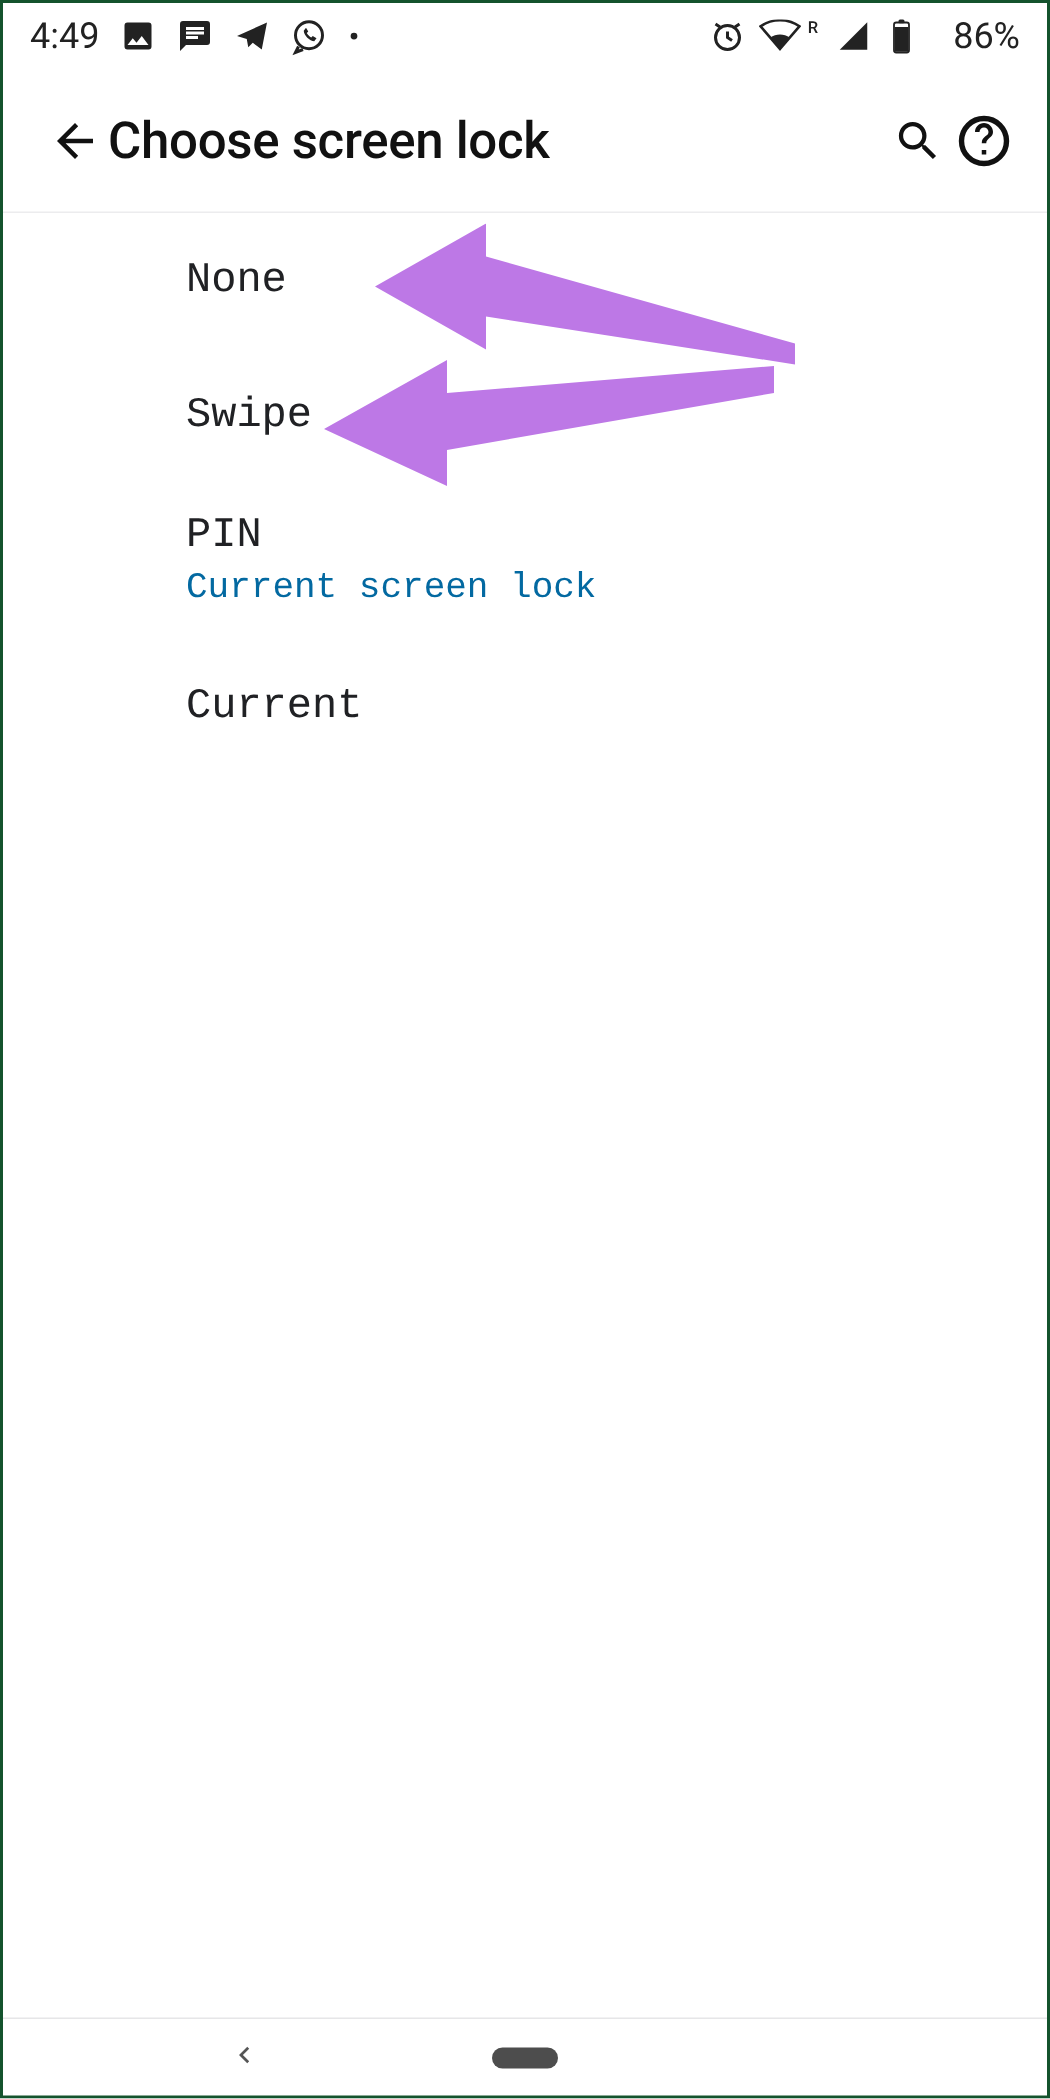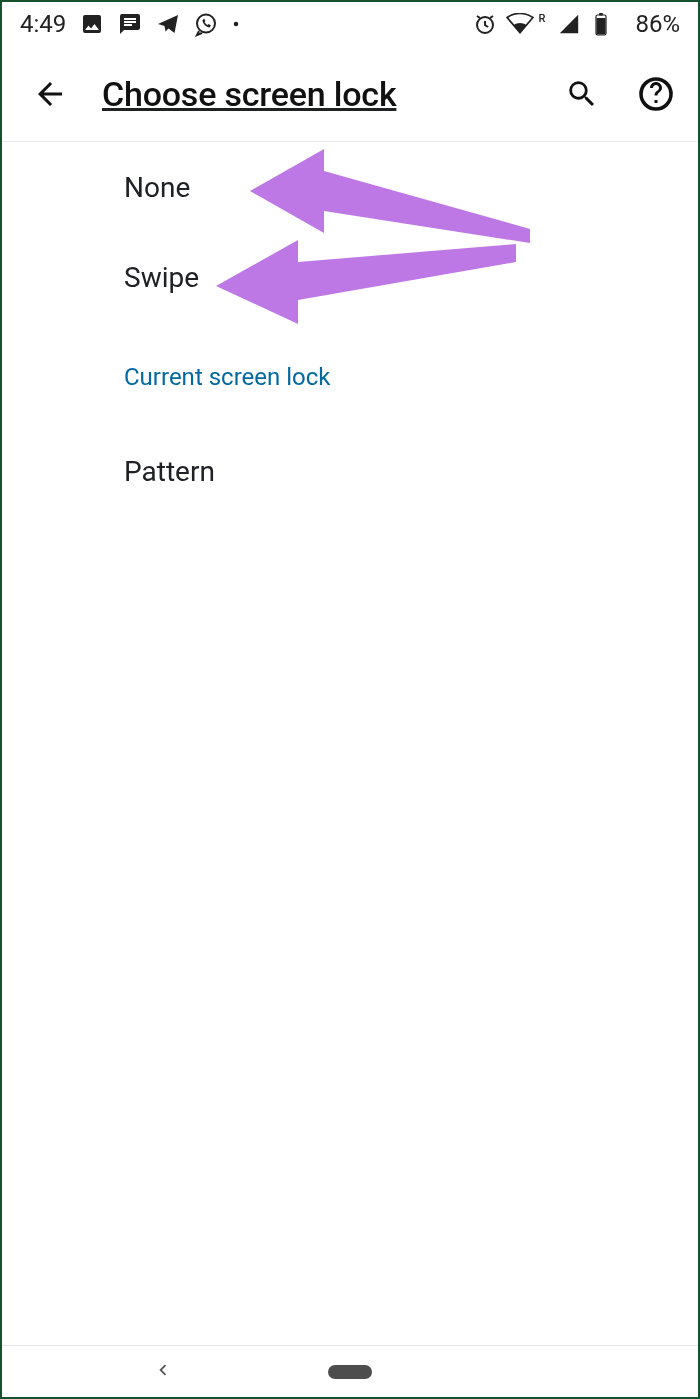--- a/index.html
+++ b/index.html
@@ -38,41 +38,39 @@
     .battery-text { font-size: 24px; font-weight: 400; margin-left: 14px; }
     .roaming-r { font-size: 11px; position: relative; top: -6px; left: -4px; font-weight: 500; }
 
     
     .app-bar {
       height: 96px;
       display: flex;
       align-items: center;
       padding: 0 20px 0 26px;
       border-bottom: 1px solid #ececee;
-      gap: 30px;
-      text-decoration: underline;
     }
     .app-title {
       flex: 1;
       font-size: 34px;
       font-weight: 500;
       color: #111;
       letter-spacing: -0.2px;
     }
     .icon-btn {
       width: 44px;
       height: 44px;
       display: flex;
       align-items: center;
       justify-content: center;
     }
 
     
     .option-list { flex: 1; position: relative; }
-    .option { padding-left: 122px; display: flex; flex-direction: column; justify-content: center; }
+    .option { padding-left: 122px; display: flex; flex-direction: column; justify-content: center; font-family: Liberation Mono, monospace; }
     .opt-none    { height: 90px; }
     .opt-swipe   { height: 90px; }
     .opt-pattern { height: 90px; }
     .opt-pin     { height: 104px; }
     .opt-password{ height: 90px; }
     .opt-label {
       font-size: 28px;
       font-weight: 400;
       color: #202124;
     }
@@ -198,25 +196,26 @@
     <div class="option opt-none">
       <span class="opt-label">None</span>
     </div>
 
     <div class="option opt-swipe">
       <span class="opt-label">Swipe</span>
     </div>
 
 
     <div class="option opt-pin">
+      <span class="opt-label">PIN</span>
       <span class="opt-sub">Current screen lock</span>
     </div>
 
     <div class="option opt-password">
-      <span class="opt-label">Pattern</span>
+      <span class="opt-label">Current</span>
     </div>
 
     <svg class="annot" style="left:248px; top:7px;" width="280" height="95" viewBox="0 0 280 95">
       <polygon fill="#bd78e6" points="0,42 74,0 74,22 280,80 280,94 74,62 74,84"></polygon>
     </svg>
 
     <svg class="annot" style="left:214px; top:92px;" width="300" height="90" viewBox="0 0 300 90">
       <polygon fill="#bd78e6" points="0,52 82,6 82,28 300,10 300,28 82,66 82,90"></polygon>
     </svg>
 

